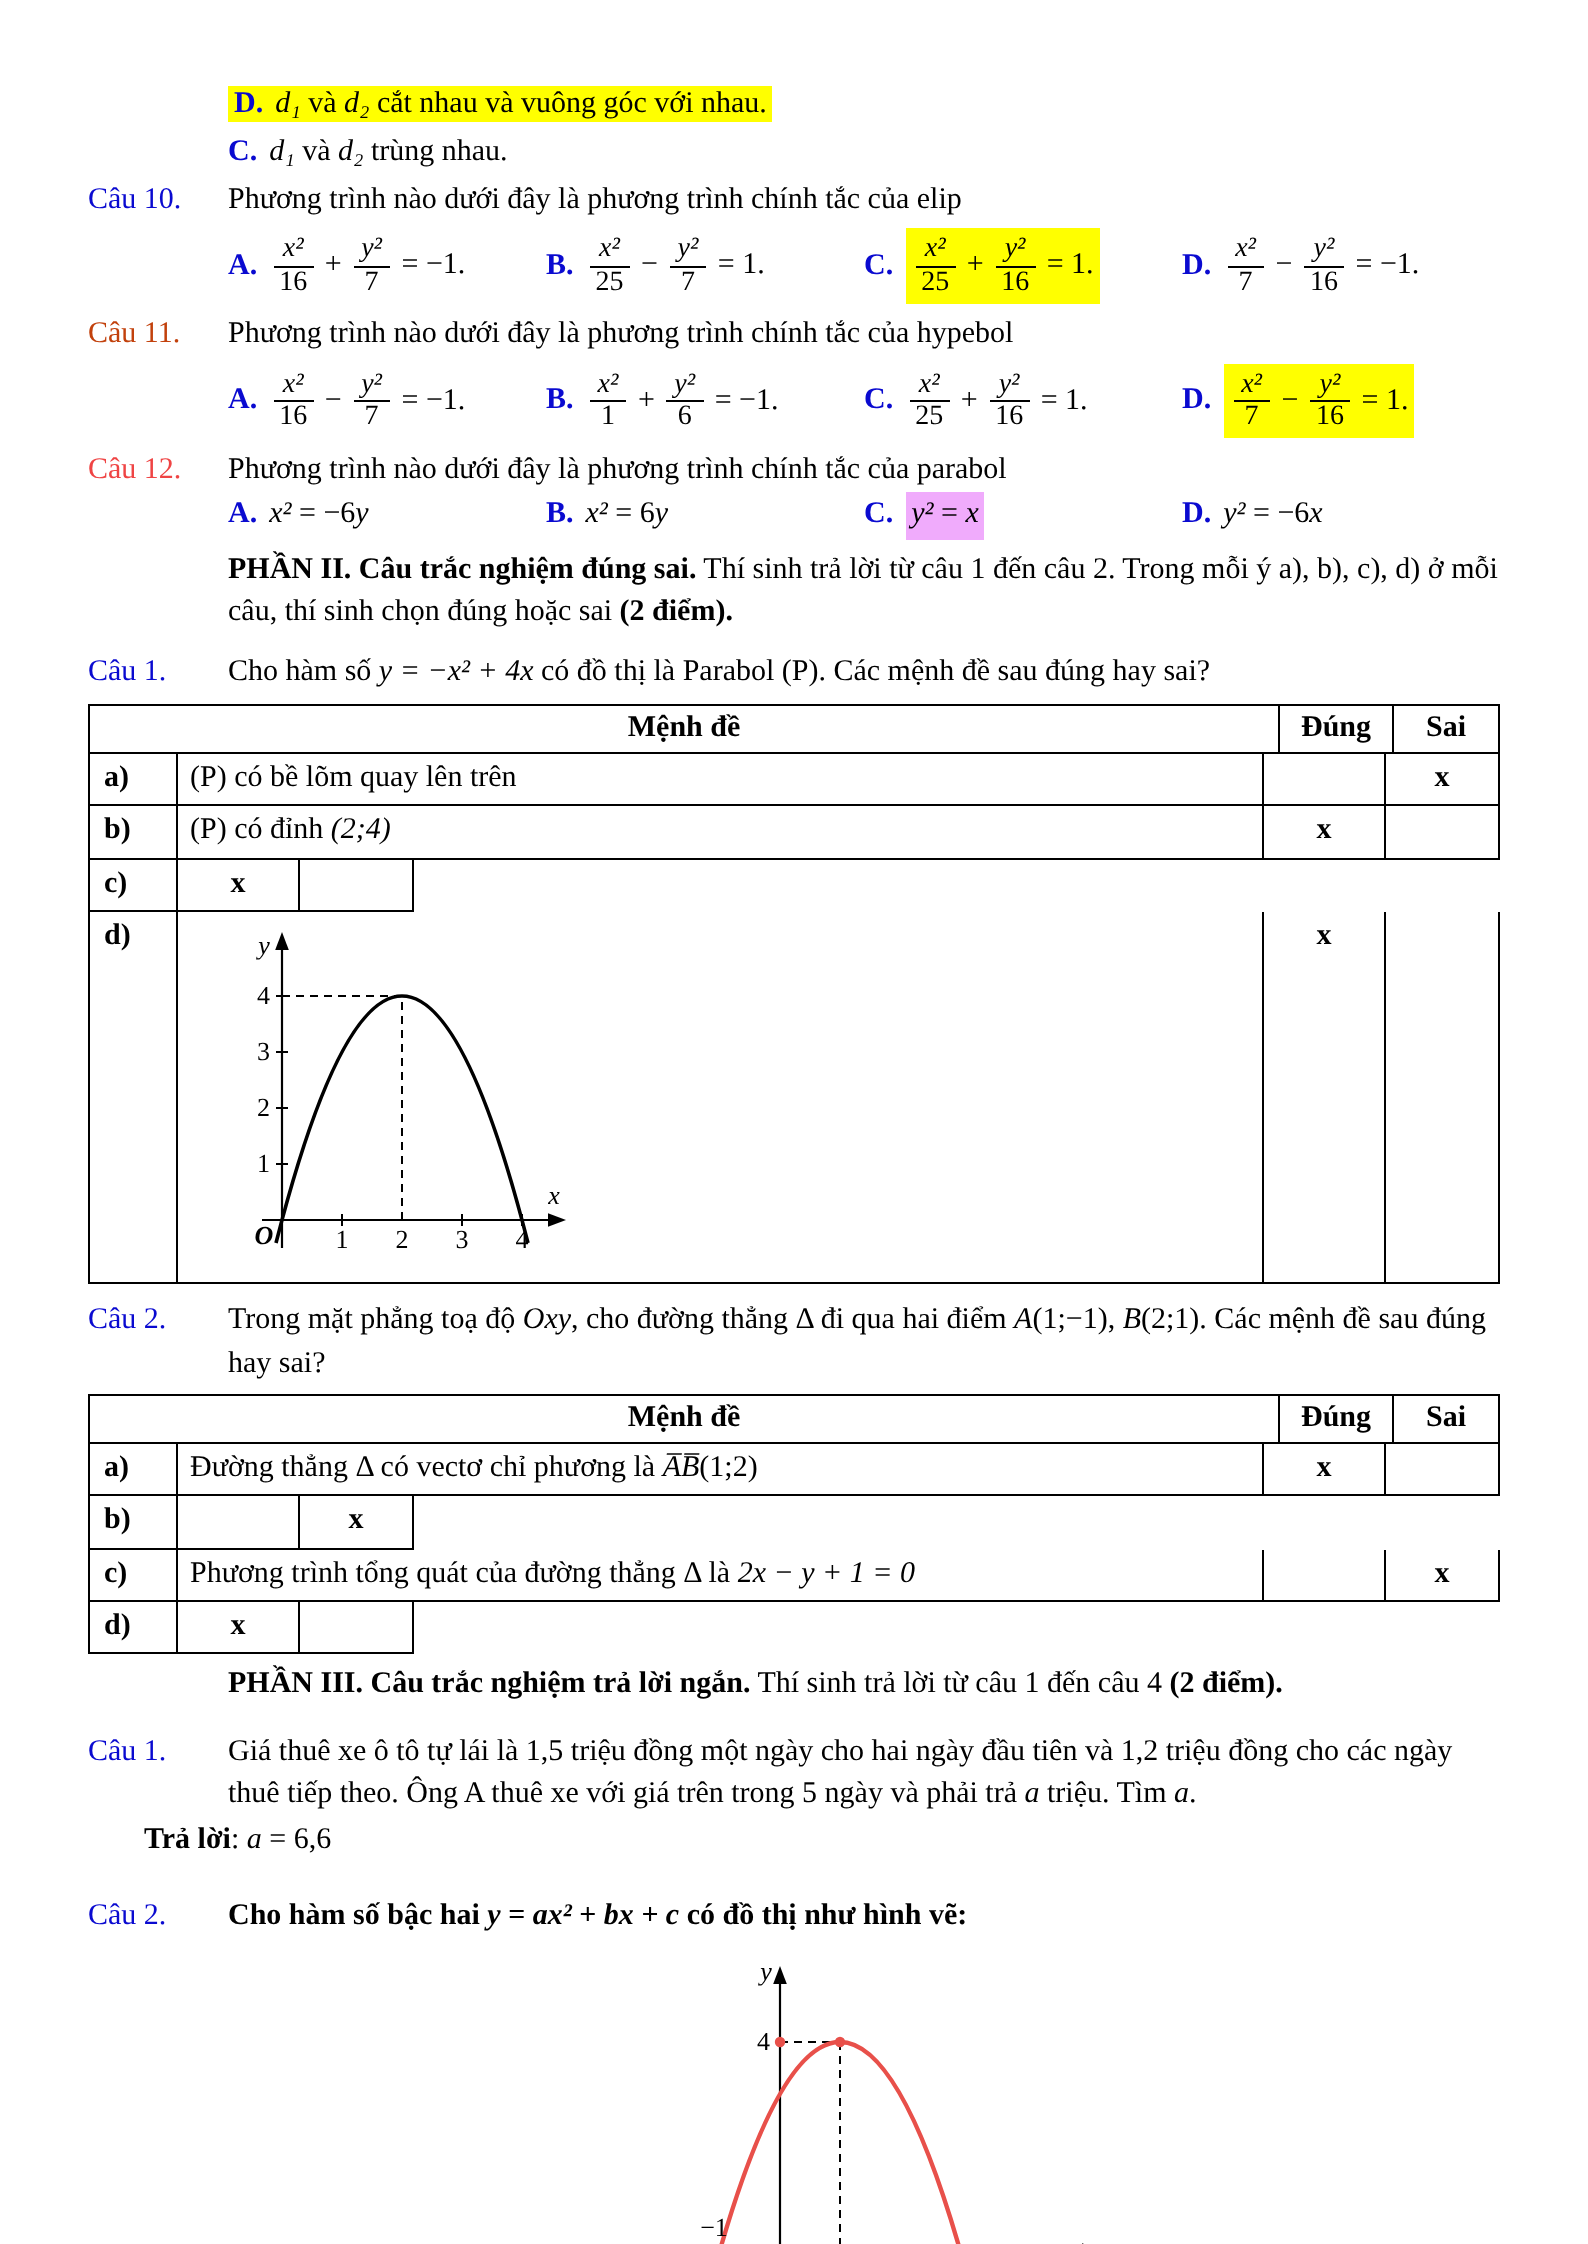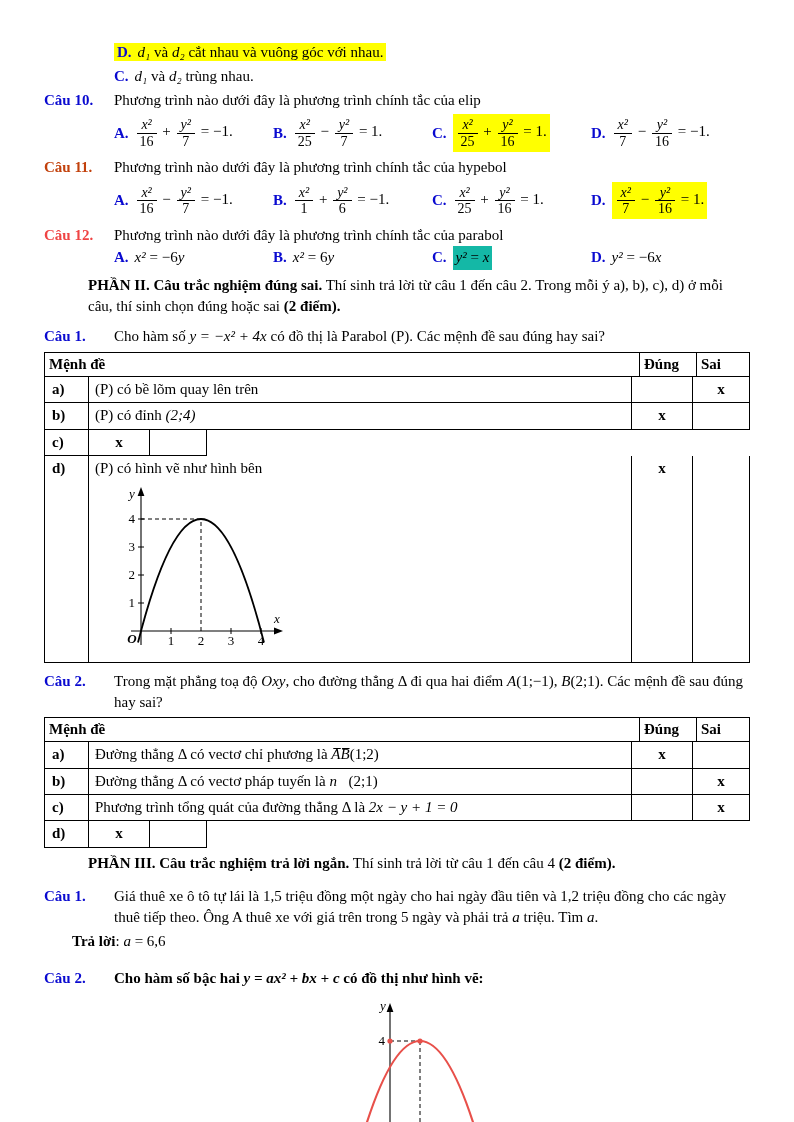--- a/index.html
+++ b/index.html
@@ -8,40 +8,40 @@
     font-family:"Liberation Serif",serif;font-size:15px;color:#000;line-height:1.42;
   }
   .page{padding:40px 44px 0 44px}
   .bold{font-weight:bold}
   .mi{font-style:italic}
   .blue{font-weight:bold}
   .hl{padding:1px 3px}
   .opt-line{margin-left:70px;line-height:1.6}
   .opt-line .lbl{margin-right:6px}
   .q-head{display:flex;margin-top:2px}
-  .q-label{width:70px;flex:none;font-weight:bold}
+  .q-label{width:70px;flex:none;font-weight:normal}
   .q-body{flex:1}
   .opts{display:flex;margin-left:70px;align-items:center;min-height:44px}
   .opts.plain{min-height:24px}
   .opt{flex:1;display:flex;align-items:center}
   .opt .lbl{font-weight:bold;margin-right:6px}
   .opt-body{display:inline-block}
   .frac{display:inline-flex;flex-direction:column;text-align:center;vertical-align:middle;line-height:1.1;font-size:14px;margin:2px 2px}
   .frac .fr-num{display:block;padding:0 4px;border-bottom:1px solid #000;font-style:italic}
   .frac .fr-den{display:block;padding:0 3px}
-  .section-head{margin-left:44px;margin-top:5px}
+  .section-head{margin-left:70px;margin-top:5px}
   
   .tbl{border-top:1px solid #000;border-left:1px solid #000;margin-top:4px}
   .tr{display:flex}
   .td{border-right:1px solid #000;border-bottom:1px solid #000;padding:2px 6px}
   .td.letter{width:30px;flex:none;font-weight:bold;padding-left:7px}
   .td.stmt{flex:1}
   .td.dung{width:48px;flex:none;text-align:center}
   .td.sai{width:44px;flex:none;text-align:center}
-  .tr.head .td{font-weight:bold;text-align:left;padding:1px 4px}
+  .tr.head .td{font-weight:bold;text-align:center;padding:1px 4px}
   .tr.head .mh{flex:1;border-right:1px solid #000;border-bottom:1px solid #000}
   .mark{font-weight:bold}
   
   svg text{font-family:"Liberation Serif",serif;font-size:13px}
   svg text.it{font-style:italic}
   svg text.itb{font-style:italic;font-weight:bold}
   .axis{stroke:#000;stroke-width:1.1;fill:none}
   .tick{stroke:#000;stroke-width:1;fill:none}
   .dash{stroke:#000;stroke-width:1;stroke-dasharray:4 3;fill:none}
   .curve1{stroke:#000;stroke-width:1.8;fill:none}
@@ -171,21 +171,21 @@
       <div class="opt">
           <span class="lbl blue" style="color: rgb(10, 10, 208);">A.</span>
           <span class="opt-body"><span class="mi">x²</span><span> = −6</span><span class="mi">y</span></span>
         </div>
       <div class="opt">
           <span class="lbl blue" style="color: rgb(10, 10, 208);">B.</span>
           <span class="opt-body"><span class="mi">x²</span><span> = 6</span><span class="mi">y</span></span>
         </div>
       <div class="opt">
           <span class="lbl blue" style="color: rgb(10, 10, 208);">C.</span>
-          <span class="opt-body hl" style="background: #14b8a6;"><span class="mi">y²</span><span> = </span><span class="mi">x</span></span>
+          <span class="opt-body hl" style="background: #f0abfc;"><span class="mi">y²</span><span> = </span><span class="mi">x</span></span>
         </div>
       <div class="opt">
           <span class="lbl blue" style="color: rgb(10, 10, 208);">D.</span>
           <span class="opt-body"><span class="mi">y²</span><span> = −6</span><span class="mi">x</span></span>
         </div>
     </div>
   </div>
 
   <div class="section-head"><span class="bold">PHẦN II. Câu trắc nghiệm đúng sai.</span><span> Thí sinh trả lời từ câu 1 đến câu 2. Trong mỗi ý a), b), c), d) ở mỗi câu, thí sinh chọn đúng hoặc sai </span><span class="bold">(2 điểm).</span></div>
 
@@ -213,21 +213,20 @@
       <div class="td sai mark"></div>
     </div>
     <div class="tr">
       <div class="td letter">c)</div>
       <div class="td dung mark">x</div>
       <div class="td sai mark"></div>
     </div>
     <div class="tr">
       <div class="td letter">d)</div>
       <div class="td stmt">
-        <div><span>(P) có hình vẽ như hình bên</span></div>
         <div class="g1wrap">
           <svg width="240" height="168" viewBox="0 0 240 168">
 
             <line class="axis" x1="18" y1="148" x2="164" y2="148"></line>
             <path d="M170 148 L161 144.6 L161 151.4 Z" fill="#000"></path>
             <line class="axis" x1="28" y1="162" x2="28" y2="10"></line>
             <path d="M28 4 L24.6 13 L31.4 13 Z" fill="#000"></path>
 
             <line class="tick" x1="25" y1="120" x2="31" y2="120"></line>
             <line class="tick" x1="25" y1="92" x2="31" y2="92"></line>
@@ -274,21 +273,20 @@
       <div class="td sai">Sai</div>
     </div>
     <div class="tr">
       <div class="td letter">a)</div>
       <div class="td stmt"><span>Đường thẳng Δ có vectơ chỉ phương là </span><span class="mi">A̅B̅</span><span>(1;2)</span></div>
       <div class="td dung mark">x</div>
       <div class="td sai mark"></div>
     </div>
     <div class="tr">
       <div class="td letter">b)</div>
-      <div class="td stmt"><span>Đường thẳng Δ có vectơ pháp tuyến là </span><span class="mi">n⃗</span><span>(2;1)</span></div>
       <div class="td dung mark"></div>
       <div class="td sai mark">x</div>
     </div>
     <div class="tr">
       <div class="td letter">c)</div>
       <div class="td stmt"><span>Phương trình tổng quát của đường thẳng Δ là </span><span class="mi">2x − y + 1 = 0</span></div>
       <div class="td dung mark"></div>
       <div class="td sai mark">x</div>
     </div>
     <div class="tr">

